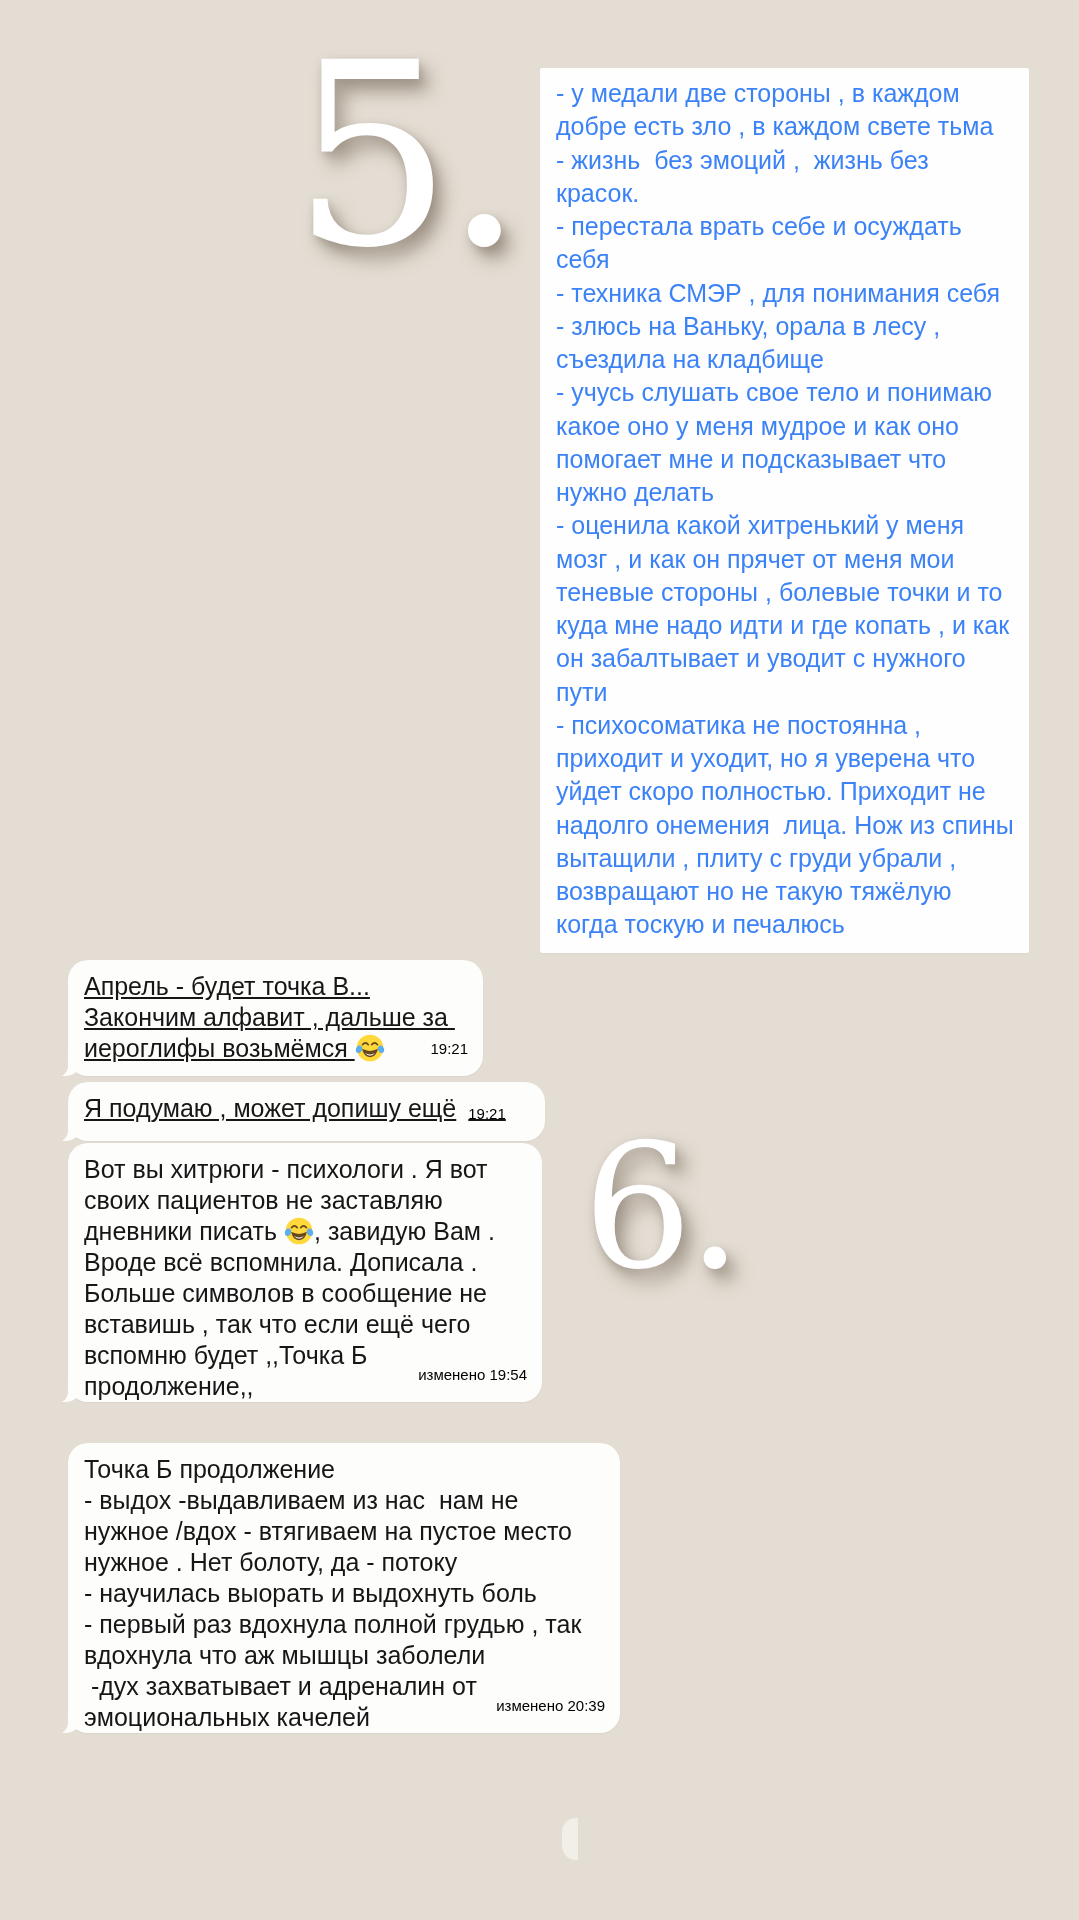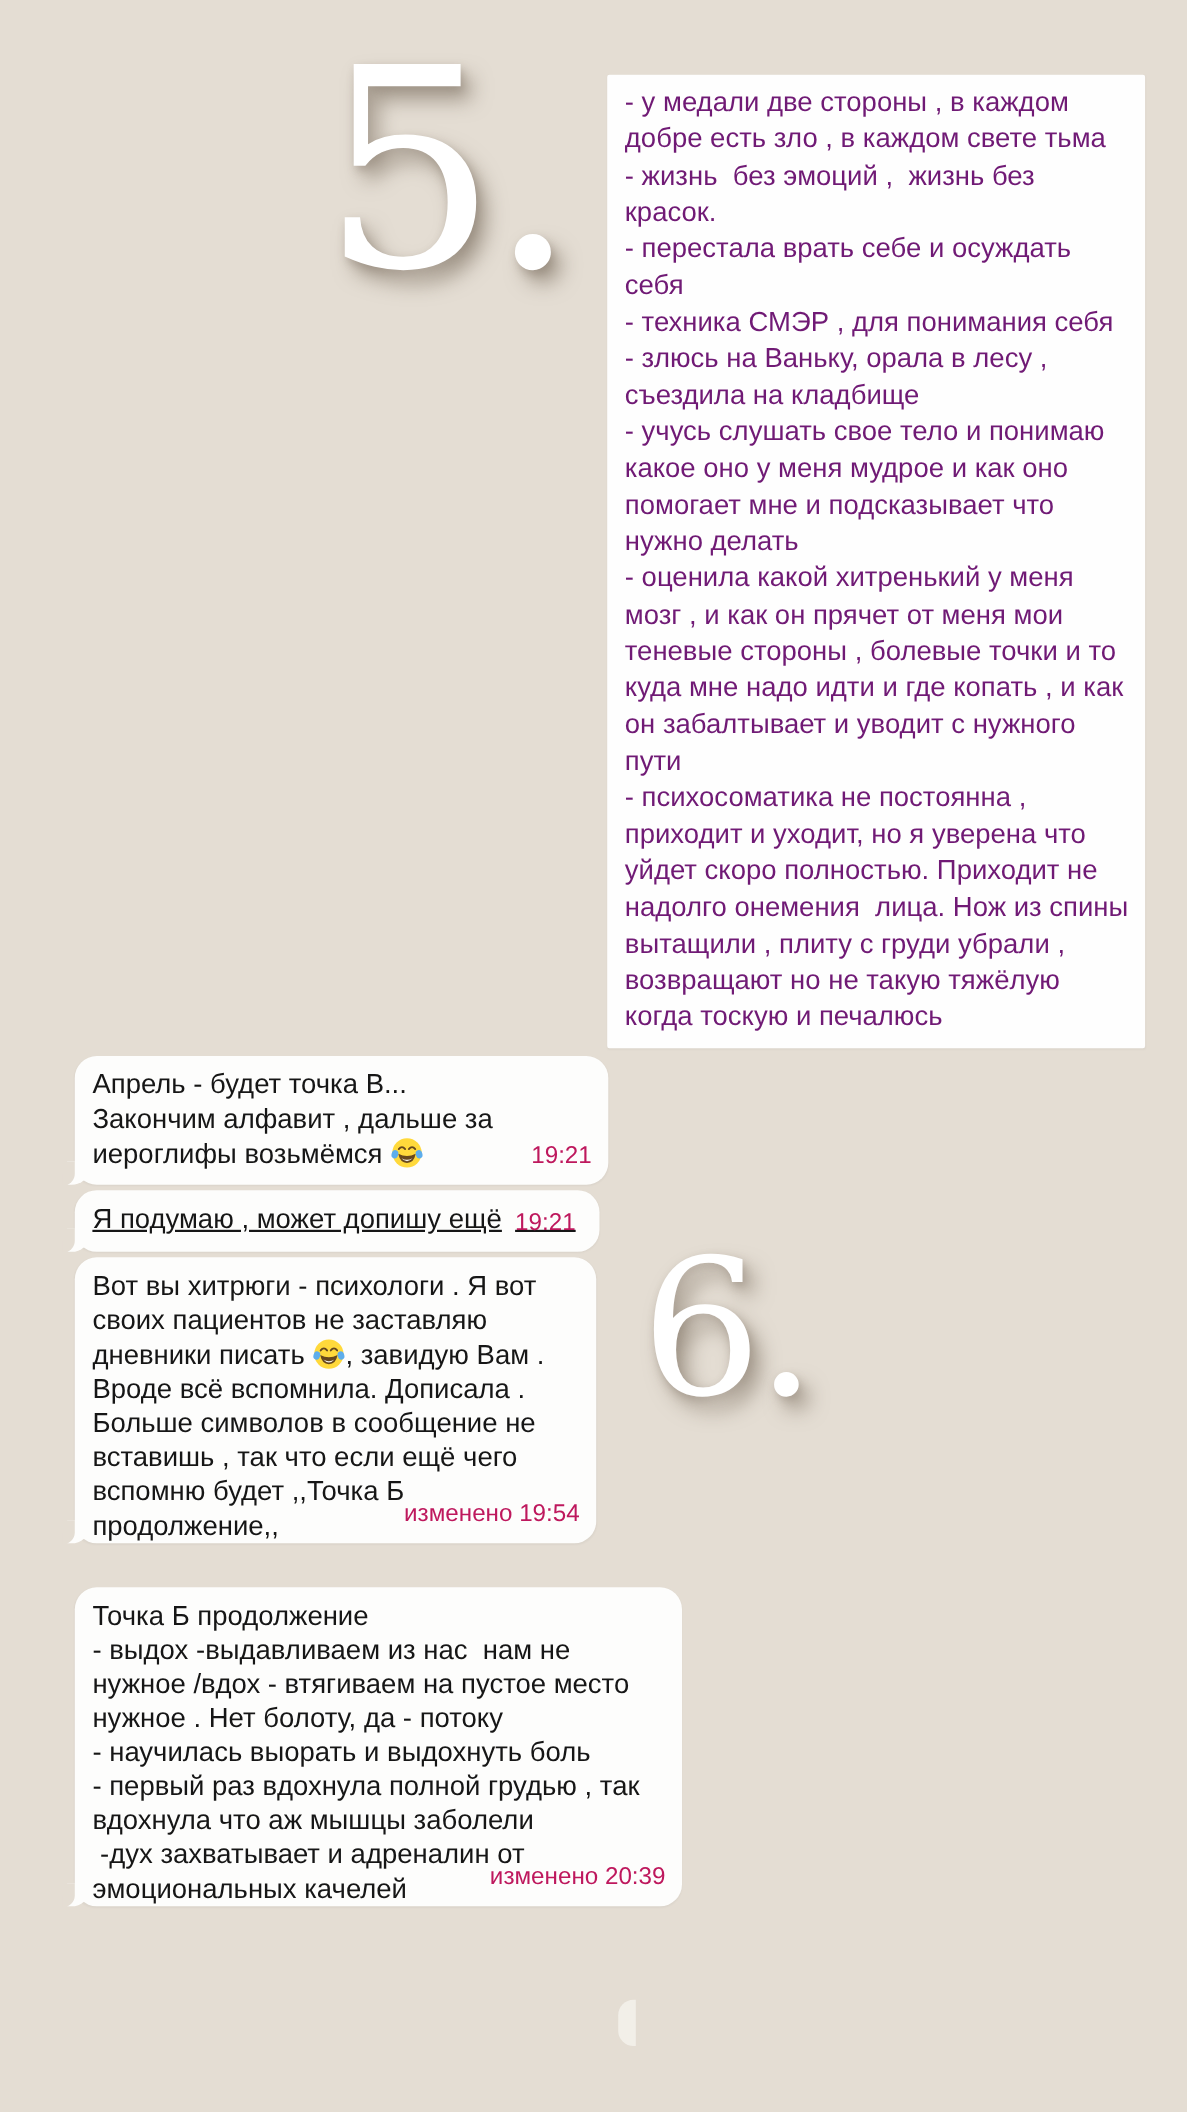--- a/index.html
+++ b/index.html
@@ -29,24 +29,23 @@
   
   .text-block{
     position:absolute;
     left:540px; top:68px; width:489px;
     background:#fefefe;
     border-radius:2px;
     padding:9px 15px 11px 16px;
     box-sizing:border-box;
     font-size:25px;
     line-height:1.33;
-    color:#701a75;
+    color:#3b82f6;
     white-space:pre-wrap;
     box-shadow:0 1px 2px rgba(0,0,0,.03);
-    margin-left:12px;
   }
 
   
   .bubble{
     position:absolute;
     background:#fdfdfc;
     border-radius:20px;
     padding:11px 16px 12px 16px;
     box-sizing:border-box;
     font-size:25px;
@@ -66,28 +65,28 @@
     z-index:0;
   }
   .bubble::after{
     content:"";
     position:absolute;
     left:-11px; bottom:-1px;
     width:11px; height:22px;
     background:#e4ddd3;
     border-bottom-right-radius:12px;
   }
-  .bubble-1{ left:68px;  top:960px;  width:485px; }
+  .bubble-1{ left:68px;  top:960px;  width:415px;text-decoration:underline; }
   .bubble-2{ left:68px;  top:1082px; width:477px;text-decoration:underline; }
   .bubble-3{ left:68px;  top:1143px; width:474px; padding-bottom:0;}
   .bubble-4{ left:68px;  top:1443px; width:552px; padding-bottom:0;}
 
   .time{
-    color:#be185d;
-    font-size:22px;
+    color:#000000;
+    font-size:15px;
     white-space:nowrap;
   }
   .time-abs{
     position:absolute;
     right:15px; bottom:12px;
   }
   .time-inline{
     margin-left:12px;
     vertical-align:-2px;
   }

